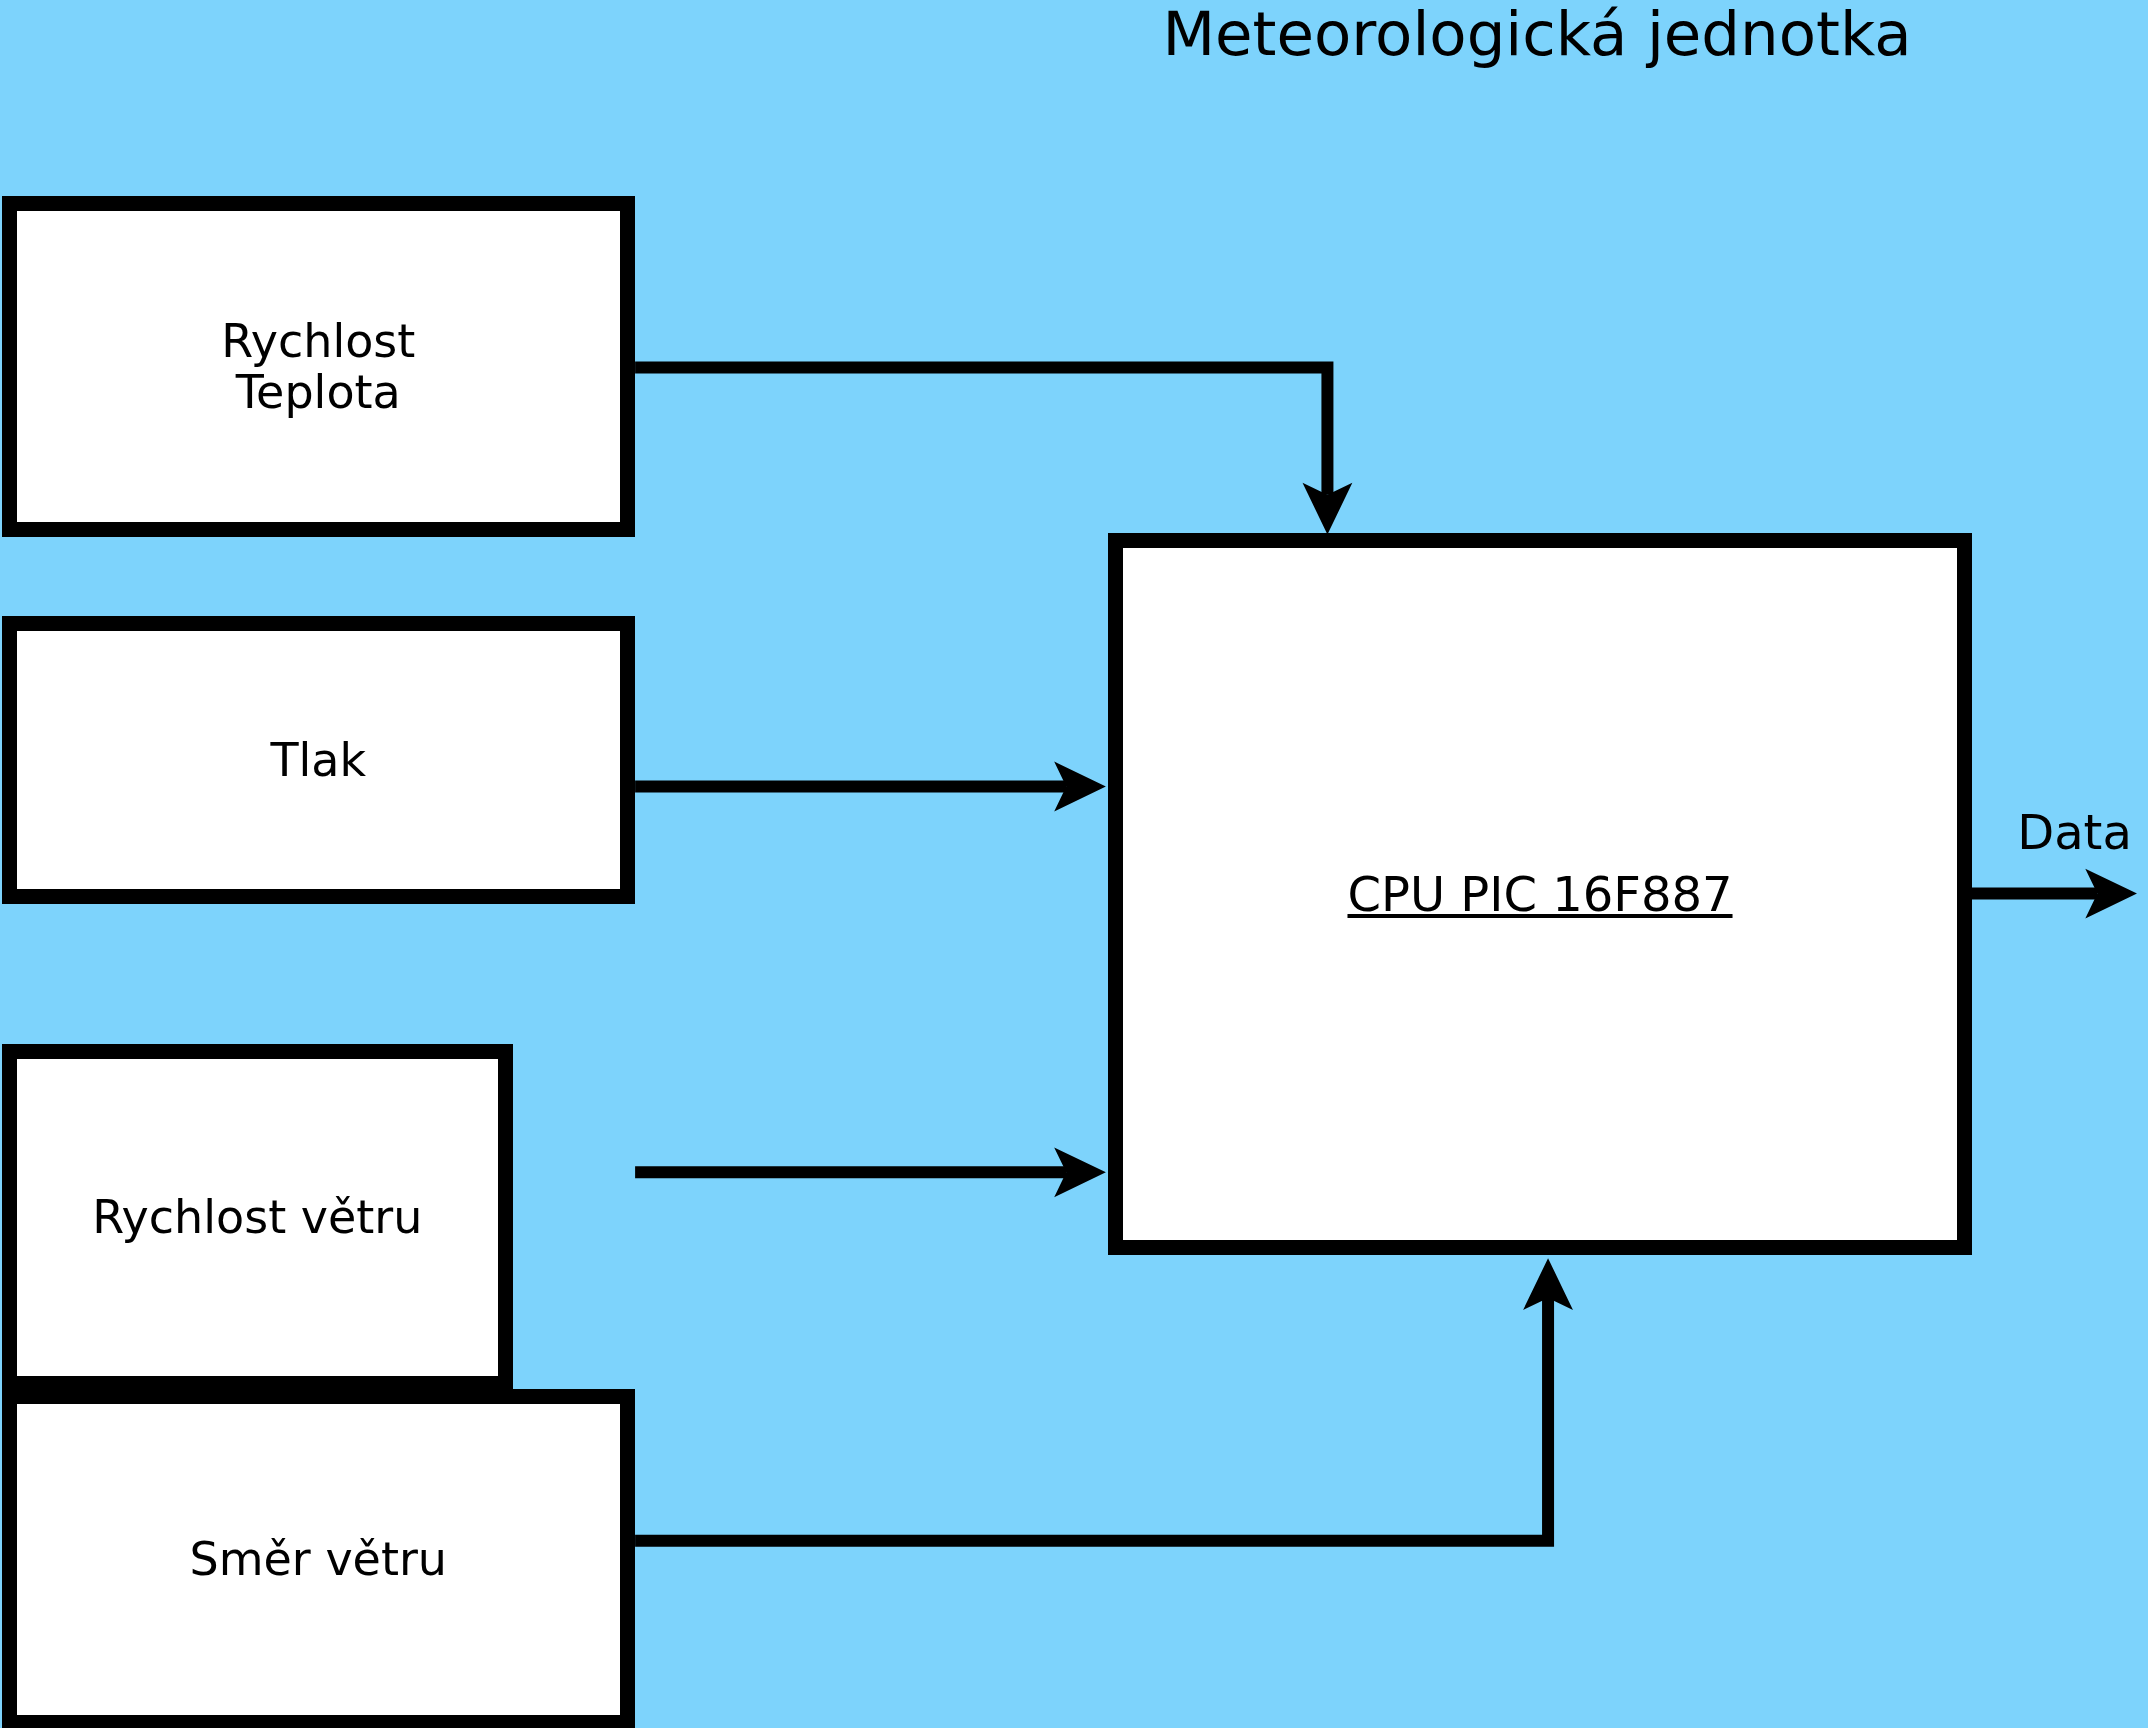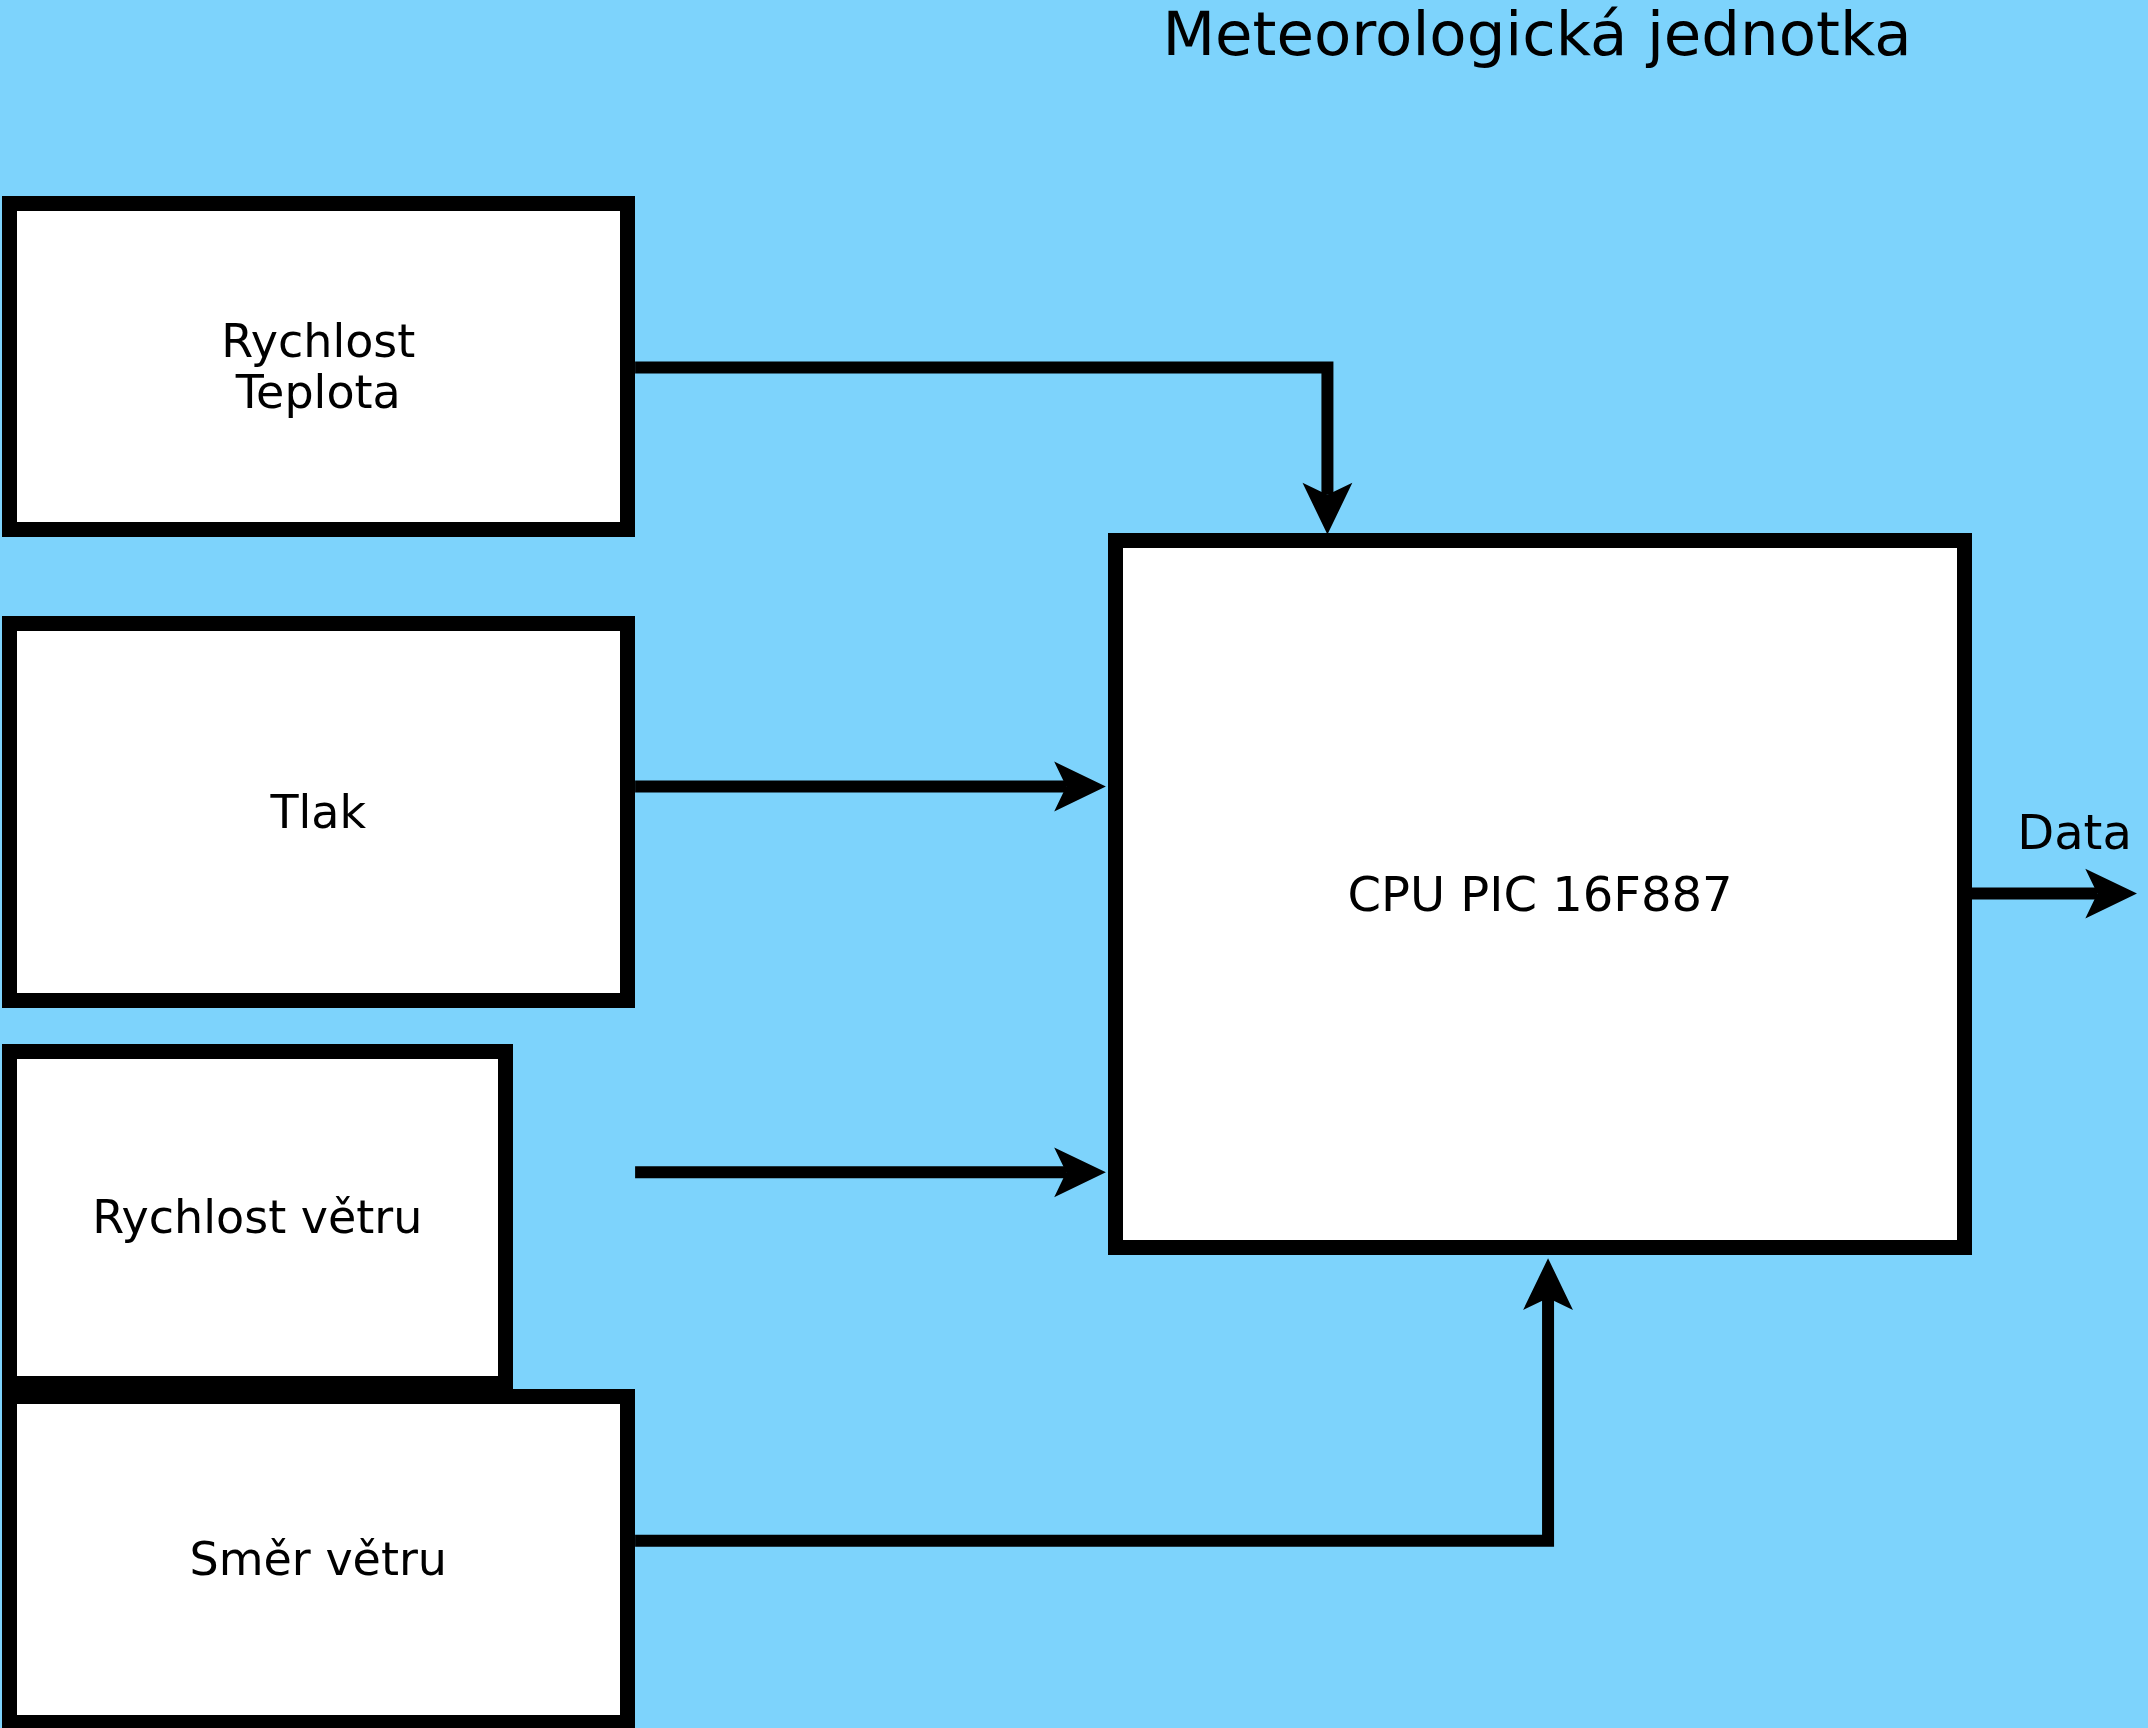--- a/index.html
+++ b/index.html
@@ -45,25 +45,25 @@
   .node .label-stack {
     text-align: center;
     font-size: 46px;
     line-height: 1.1;
     white-space: nowrap;
   }
   .node .label-line {
     display: block;
   }
   .box-vlhkost-teplota { left: 1.8px;    top: 196px;  width: 633px; height: 341px; }
-  .box-tlak            { left: 1.8px;    top: 616px;  width: 633px; height: 392px; }
+  .box-tlak            { left: 1.8px;    top: 616px;  width: 633px; height: 288px; }
   .box-rychlost-vetru  { left: 1.8px;    top: 1044px; width: 511px; height: 347px; }
   .box-smer-vetru      { left: 1.8px;    top: 1389px; width: 633px; height: 341px; }
   .box-cpu             { left: 1108px; top: 533px;  width: 864px; height: 722px; }
-  .box-cpu .label-stack { font-size: 48px; }
+  .box-cpu .label-stack { font-size: 48px; text-decoration: underline; }
   .diagram-title {
     position: absolute;
     left: 983px;
     top: 0;
     width: 1108px;
     text-align: center;
     font-size: 61px;
     line-height: 68px;
     white-space: nowrap;
   }

